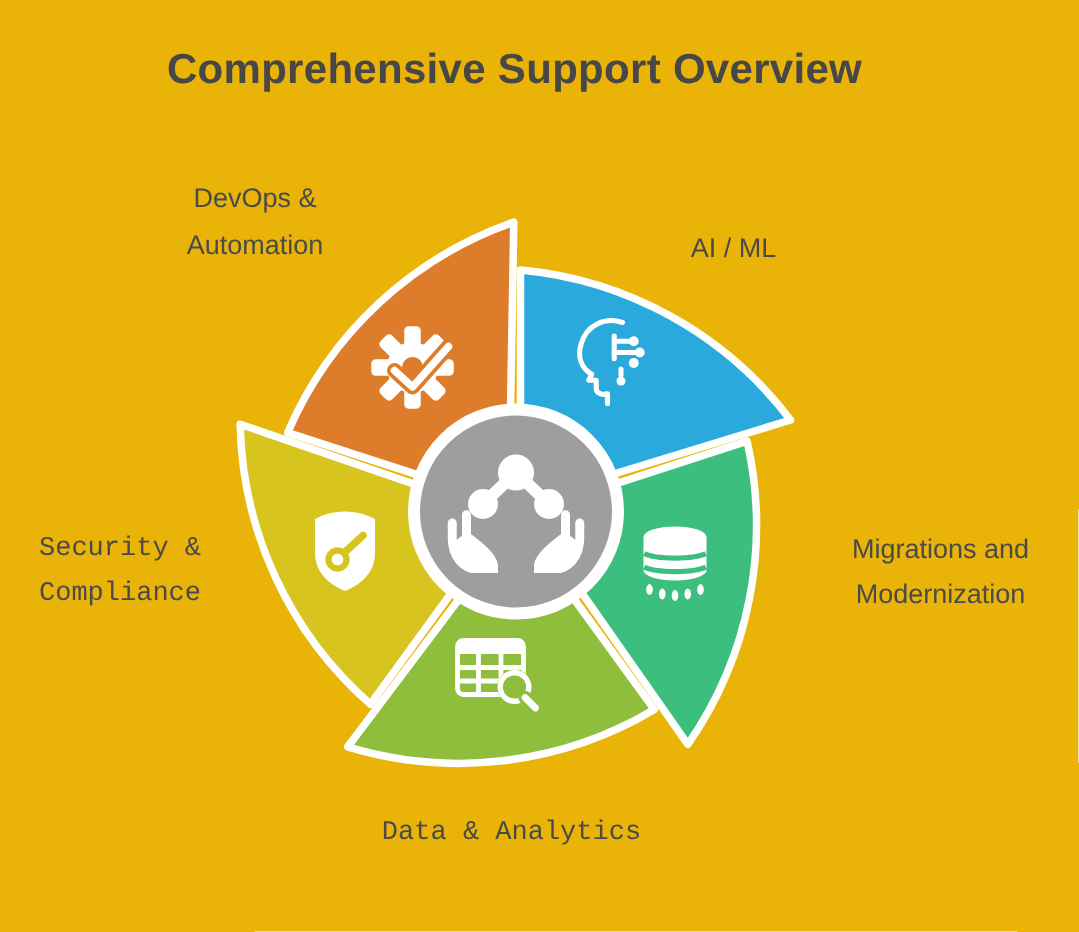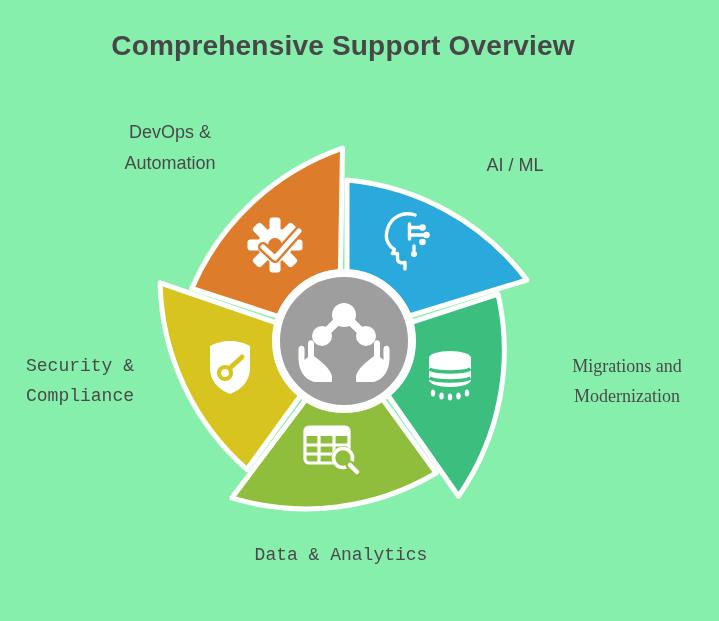--- a/index.html
+++ b/index.html
@@ -1,32 +1,32 @@
 <!DOCTYPE html>
 <html><head>
 <meta charset="utf-8">
 <style>
   html,body{margin:0;padding:0;background:#fff;}
   .canvas{
-    position:relative;width:719px;height:621px;background:#86efac;
+    position:relative;width:719px;height:621px;background:#eab308;
     overflow:hidden;font-family:"Liberation Sans",sans-serif;
   }
   .title{
     position:absolute;top:30px;left:0;width:686px;
     text-align:center;font-size:28px;font-weight:700;color:#474747;
     letter-spacing:.2px;
   }
   .wheel{position:absolute;left:0;top:0;}
   .seg-label{
     position:absolute;color:#4A4A4A;font-size:18px;line-height:31px;
     text-align:center;white-space:pre-line;
   }
   .lbl-devops    {left:60px;  top:117px; width:220px;}
-  .lbl-aiml      {left:435px; top:150px; width:160px;}
-  .lbl-migrations{left:539px; top:351px; width:176px;line-height:30px;font-family:Liberation Serif, serif;}
+  .lbl-aiml      {left:409px; top:150px; width:160px;}
+  .lbl-migrations{left:539px; top:351px; width:176px;line-height:30px;}
   .lbl-security  {left:0px;   top:351px; width:160px;line-height:30px;font-family:Liberation Mono, monospace;}
   .lbl-data      {left:231px; top:540px; width:220px;font-family:Liberation Mono, monospace;}
 </style>
 </head>
 <body>
 
 <div class="canvas">
 
   <div class="title">Comprehensive Support Overview</div>
 

